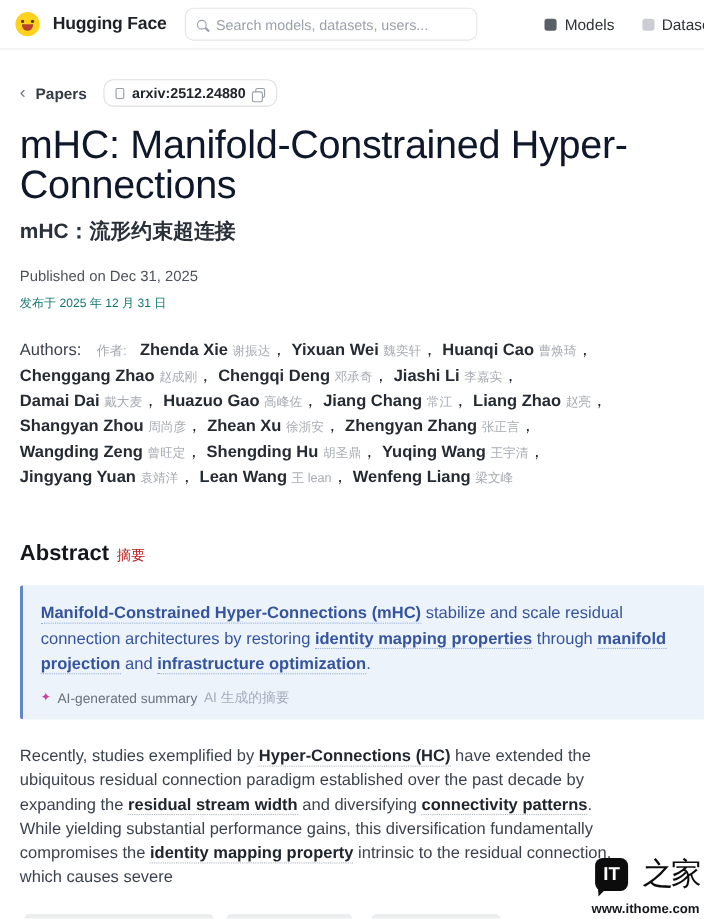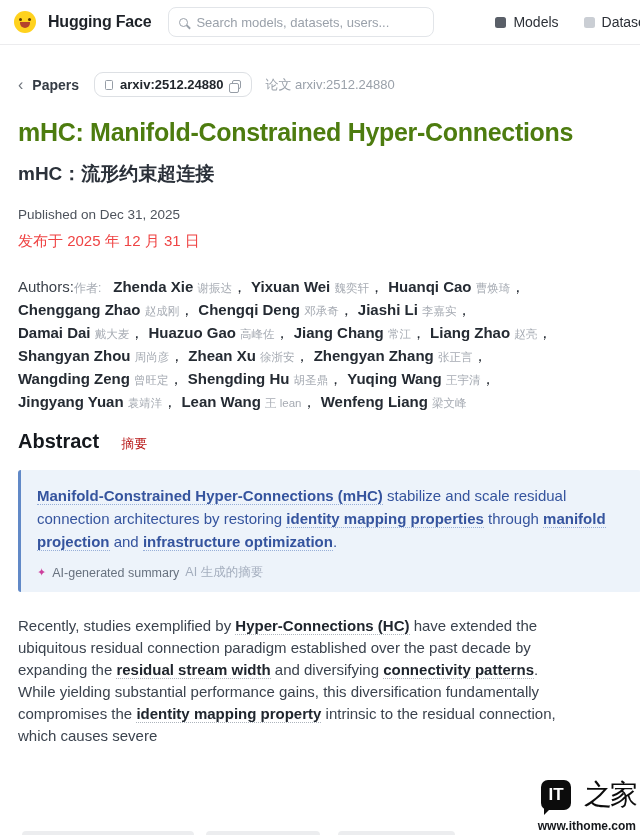--- a/index.html
+++ b/index.html
@@ -29,36 +29,36 @@
   .back{display:flex;gap:9px;align-items:center;color:#343b44;font-weight:600;font-size:14px;cursor:pointer}
   .chev{color:#6e747c;font-size:16px;font-weight:400;line-height:1}
   .arxiv-pill{margin-left:15px;height:25px;border:1px solid #dde0e4;border-radius:9px;display:flex;align-items:center;gap:7px;padding:0 10px}
   .doc-ico{width:8px;height:10px;border:1.2px solid #969da6;border-radius:1.5px}
   .arxiv-id{font-weight:700;font-size:13px;color:#21262c}
   .copy-ico{width:9px;height:9px;border:1.2px solid #969da6;border-radius:2px;position:relative;margin-left:2px}
   .copy-ico::before{content:"";position:absolute;left:-4px;top:2px;width:8px;height:8px;border:1.2px solid #969da6;border-radius:2px;background:#fff}
   .crumb-zh{margin-left:13px;color:#9aa1aa;font-size:13px}
 
   
-  .title{margin:17px 18px 0;font-size:25px;line-height:36px;font-weight:700;color:#4d7c0f;letter-spacing:-.3px}
+  .title{margin:17px 18px 0;font-size:36px;line-height:36px;font-weight:400;color:#0f172a;letter-spacing:-.3px}
   .title-zh{margin:11px 18px 0;font-size:19px;font-weight:700;color:#2b313a}
   .pub-en{margin:20px 18px 0;font-size:13.5px;color:#4d535c}
-  .pub-zh{margin:10px 18px 0;font-size:15px;color:#ef4444}
+  .pub-zh{margin:10px 18px 0;font-size:11px;color:#0f766e}
 
   
   .authors{margin:25px 18px 0;width:560px;font-size:15px;line-height:21px}
   .authors-label{color:#3c424b}
-  .authors-label-zh{color:#a6abb3;font-size:12px;margin:0 12px 0 0}
+  .authors-label-zh{color:#a6abb3;font-size:12px;margin:0 12px 0 14px}
   .a-en{font-weight:600;color:#252b33}
   .a-zh{font-size:11.5px;color:#a6abb3}
   .a-sep{color:#252b33}
   .author{white-space:nowrap}
 
   
-  .abs-head{margin:16px 18px 0;display:flex;align-items:baseline;gap:22px}
+  .abs-head{margin:46px 18px 0;display:flex;align-items:baseline;gap:7px}
   .abs-title{font-size:20px;font-weight:700;color:#14181d}
   .abs-zh{font-size:13px;color:#b91c1c}
   .card{margin:17px 18px 0;width:623px;background:#edf3fa;border-left:3px solid #6189c7;border-radius:3px;padding:14px 16px 11px}
   .card-en{font-size:15px;line-height:23px;color:#35549e;font-weight:500}
   .card-en .hl{font-weight:600;border-bottom:1px dotted #97afd8}
   .card-zh{margin-top:10px;font-size:13.5px;line-height:20px;color:#8ea9d4}
   .card-foot{margin-top:11px;display:flex;align-items:center;gap:6px;font-size:12.5px;color:#68727f}
   .sparkle{color:#cd3f9d;font-size:11px;line-height:1}
   .card-foot-zh{color:#a3adbd}
 
@@ -106,21 +106,20 @@
 <div class="crumb-row">
   <span class="back">
     <span class="chev">‹</span>
     <span>Papers</span>
   </span>
   <span class="arxiv-pill">
     <span class="doc-ico"></span>
     <span class="arxiv-id">arxiv:2512.24880</span>
     <span class="copy-ico"></span>
   </span>
-  <span class="crumb-zh">论文 arxiv:2512.24880</span>
 </div>
 
 <h1 class="title">mHC: Manifold-Constrained Hyper-Connections</h1>
 <h2 class="title-zh">mHC：流形约束超连接</h2>
 <p class="pub-en">Published on Dec 31, 2025</p>
 <p class="pub-zh">发布于 2025 年 12 月 31 日</p>
 
 <div class="authors">
   <span class="authors-label">Authors:</span><span class="authors-label-zh">作者:</span><span><span class="author"><span class="a-en">Zhenda Xie</span> <span class="a-zh">谢振达</span></span><span class="a-sep">， </span><span class="author"><span class="a-en">Yixuan Wei</span> <span class="a-zh">魏奕轩</span></span><span class="a-sep">， </span><span class="author"><span class="a-en">Huanqi Cao</span> <span class="a-zh">曹焕琦</span></span><span class="a-sep">， </span><span class="author"><span class="a-en">Chenggang Zhao</span> <span class="a-zh">赵成刚</span></span><span class="a-sep">， </span><span class="author"><span class="a-en">Chengqi Deng</span> <span class="a-zh">邓承奇</span></span><span class="a-sep">， </span><span class="author"><span class="a-en">Jiashi Li</span> <span class="a-zh">李嘉实</span></span><span class="a-sep">， </span><span class="author"><span class="a-en">Damai Dai</span> <span class="a-zh">戴大麦</span></span><span class="a-sep">， </span><span class="author"><span class="a-en">Huazuo Gao</span> <span class="a-zh">高峰佐</span></span><span class="a-sep">， </span><span class="author"><span class="a-en">Jiang Chang</span> <span class="a-zh">常江</span></span><span class="a-sep">， </span><span class="author"><span class="a-en">Liang Zhao</span> <span class="a-zh">赵亮</span></span><span class="a-sep">， </span><span class="author"><span class="a-en">Shangyan Zhou</span> <span class="a-zh">周尚彦</span></span><span class="a-sep">， </span><span class="author"><span class="a-en">Zhean Xu</span> <span class="a-zh">徐浙安</span></span><span class="a-sep">， </span><span class="author"><span class="a-en">Zhengyan Zhang</span> <span class="a-zh">张正言</span></span><span class="a-sep">， </span><span class="author"><span class="a-en">Wangding Zeng</span> <span class="a-zh">曾旺定</span></span><span class="a-sep">， </span><span class="author"><span class="a-en">Shengding Hu</span> <span class="a-zh">胡圣鼎</span></span><span class="a-sep">， </span><span class="author"><span class="a-en">Yuqing Wang</span> <span class="a-zh">王宇清</span></span><span class="a-sep">， </span><span class="author"><span class="a-en">Jingyang Yuan</span> <span class="a-zh">袁靖洋</span></span><span class="a-sep">， </span><span class="author"><span class="a-en">Lean Wang</span> <span class="a-zh">王 lean</span></span><span class="a-sep">， </span><span class="author"><span class="a-en">Wenfeng Liang</span> <span class="a-zh">梁文峰</span></span></span>
 </div>

